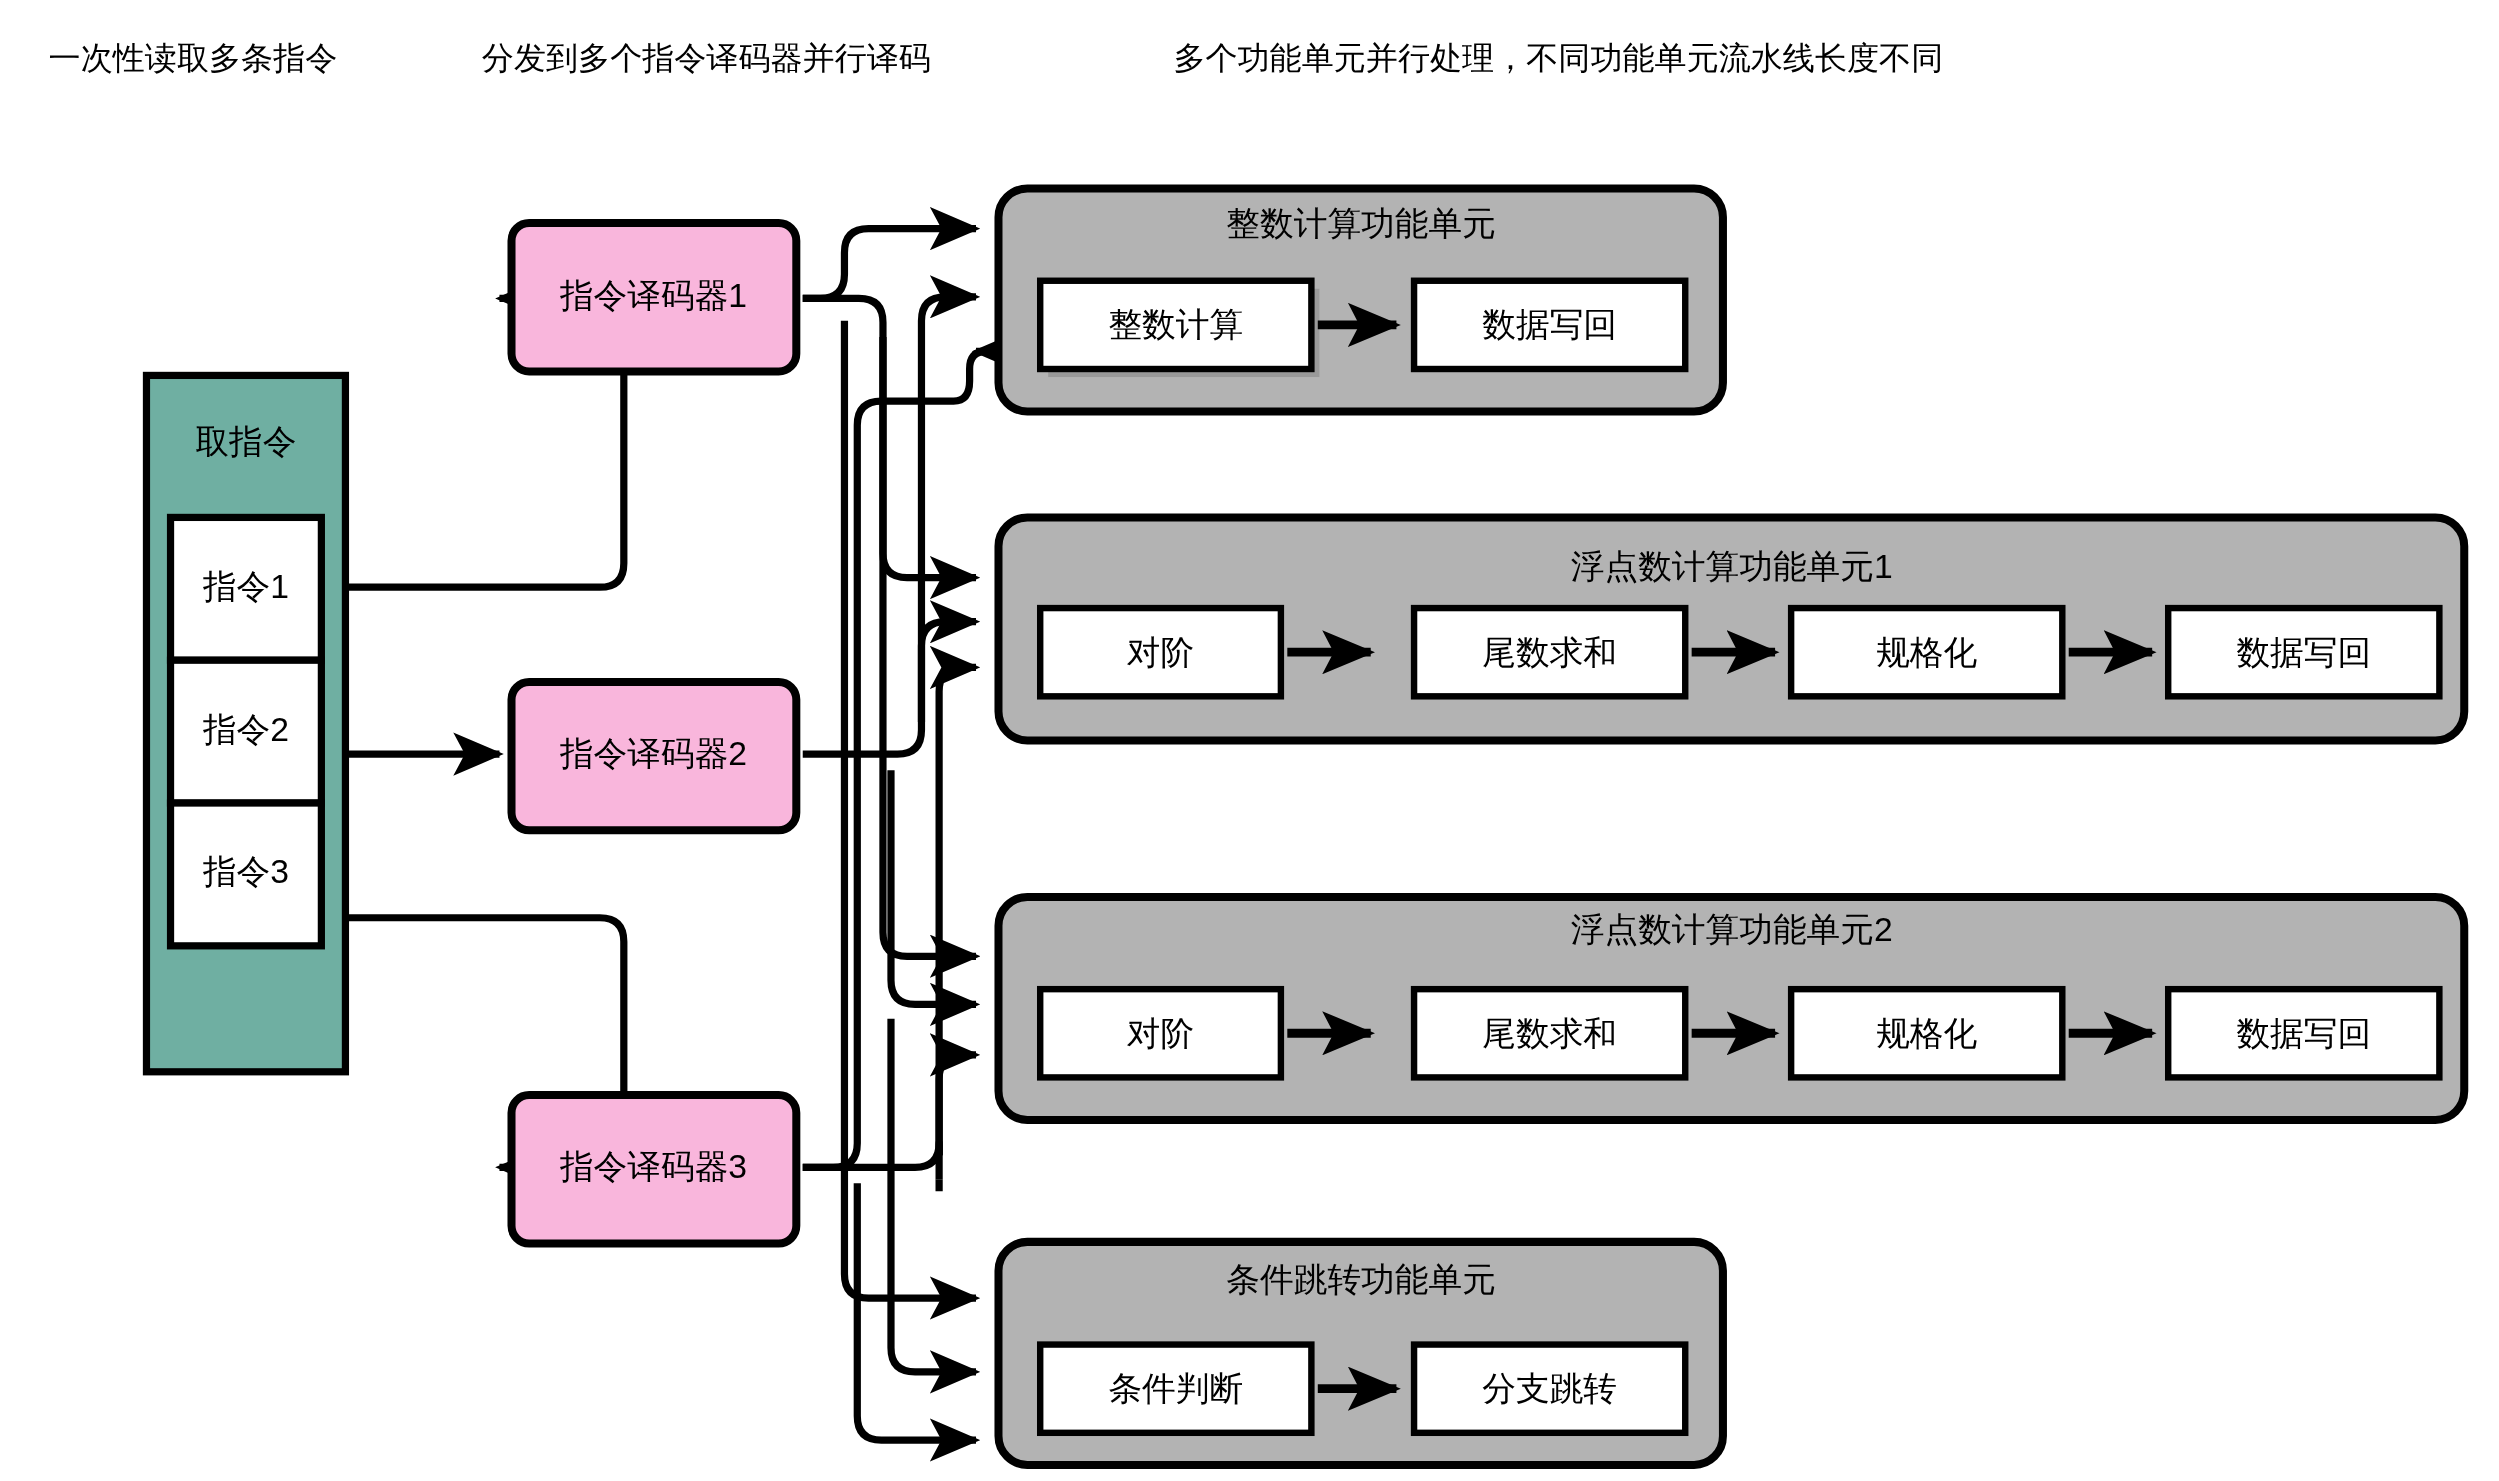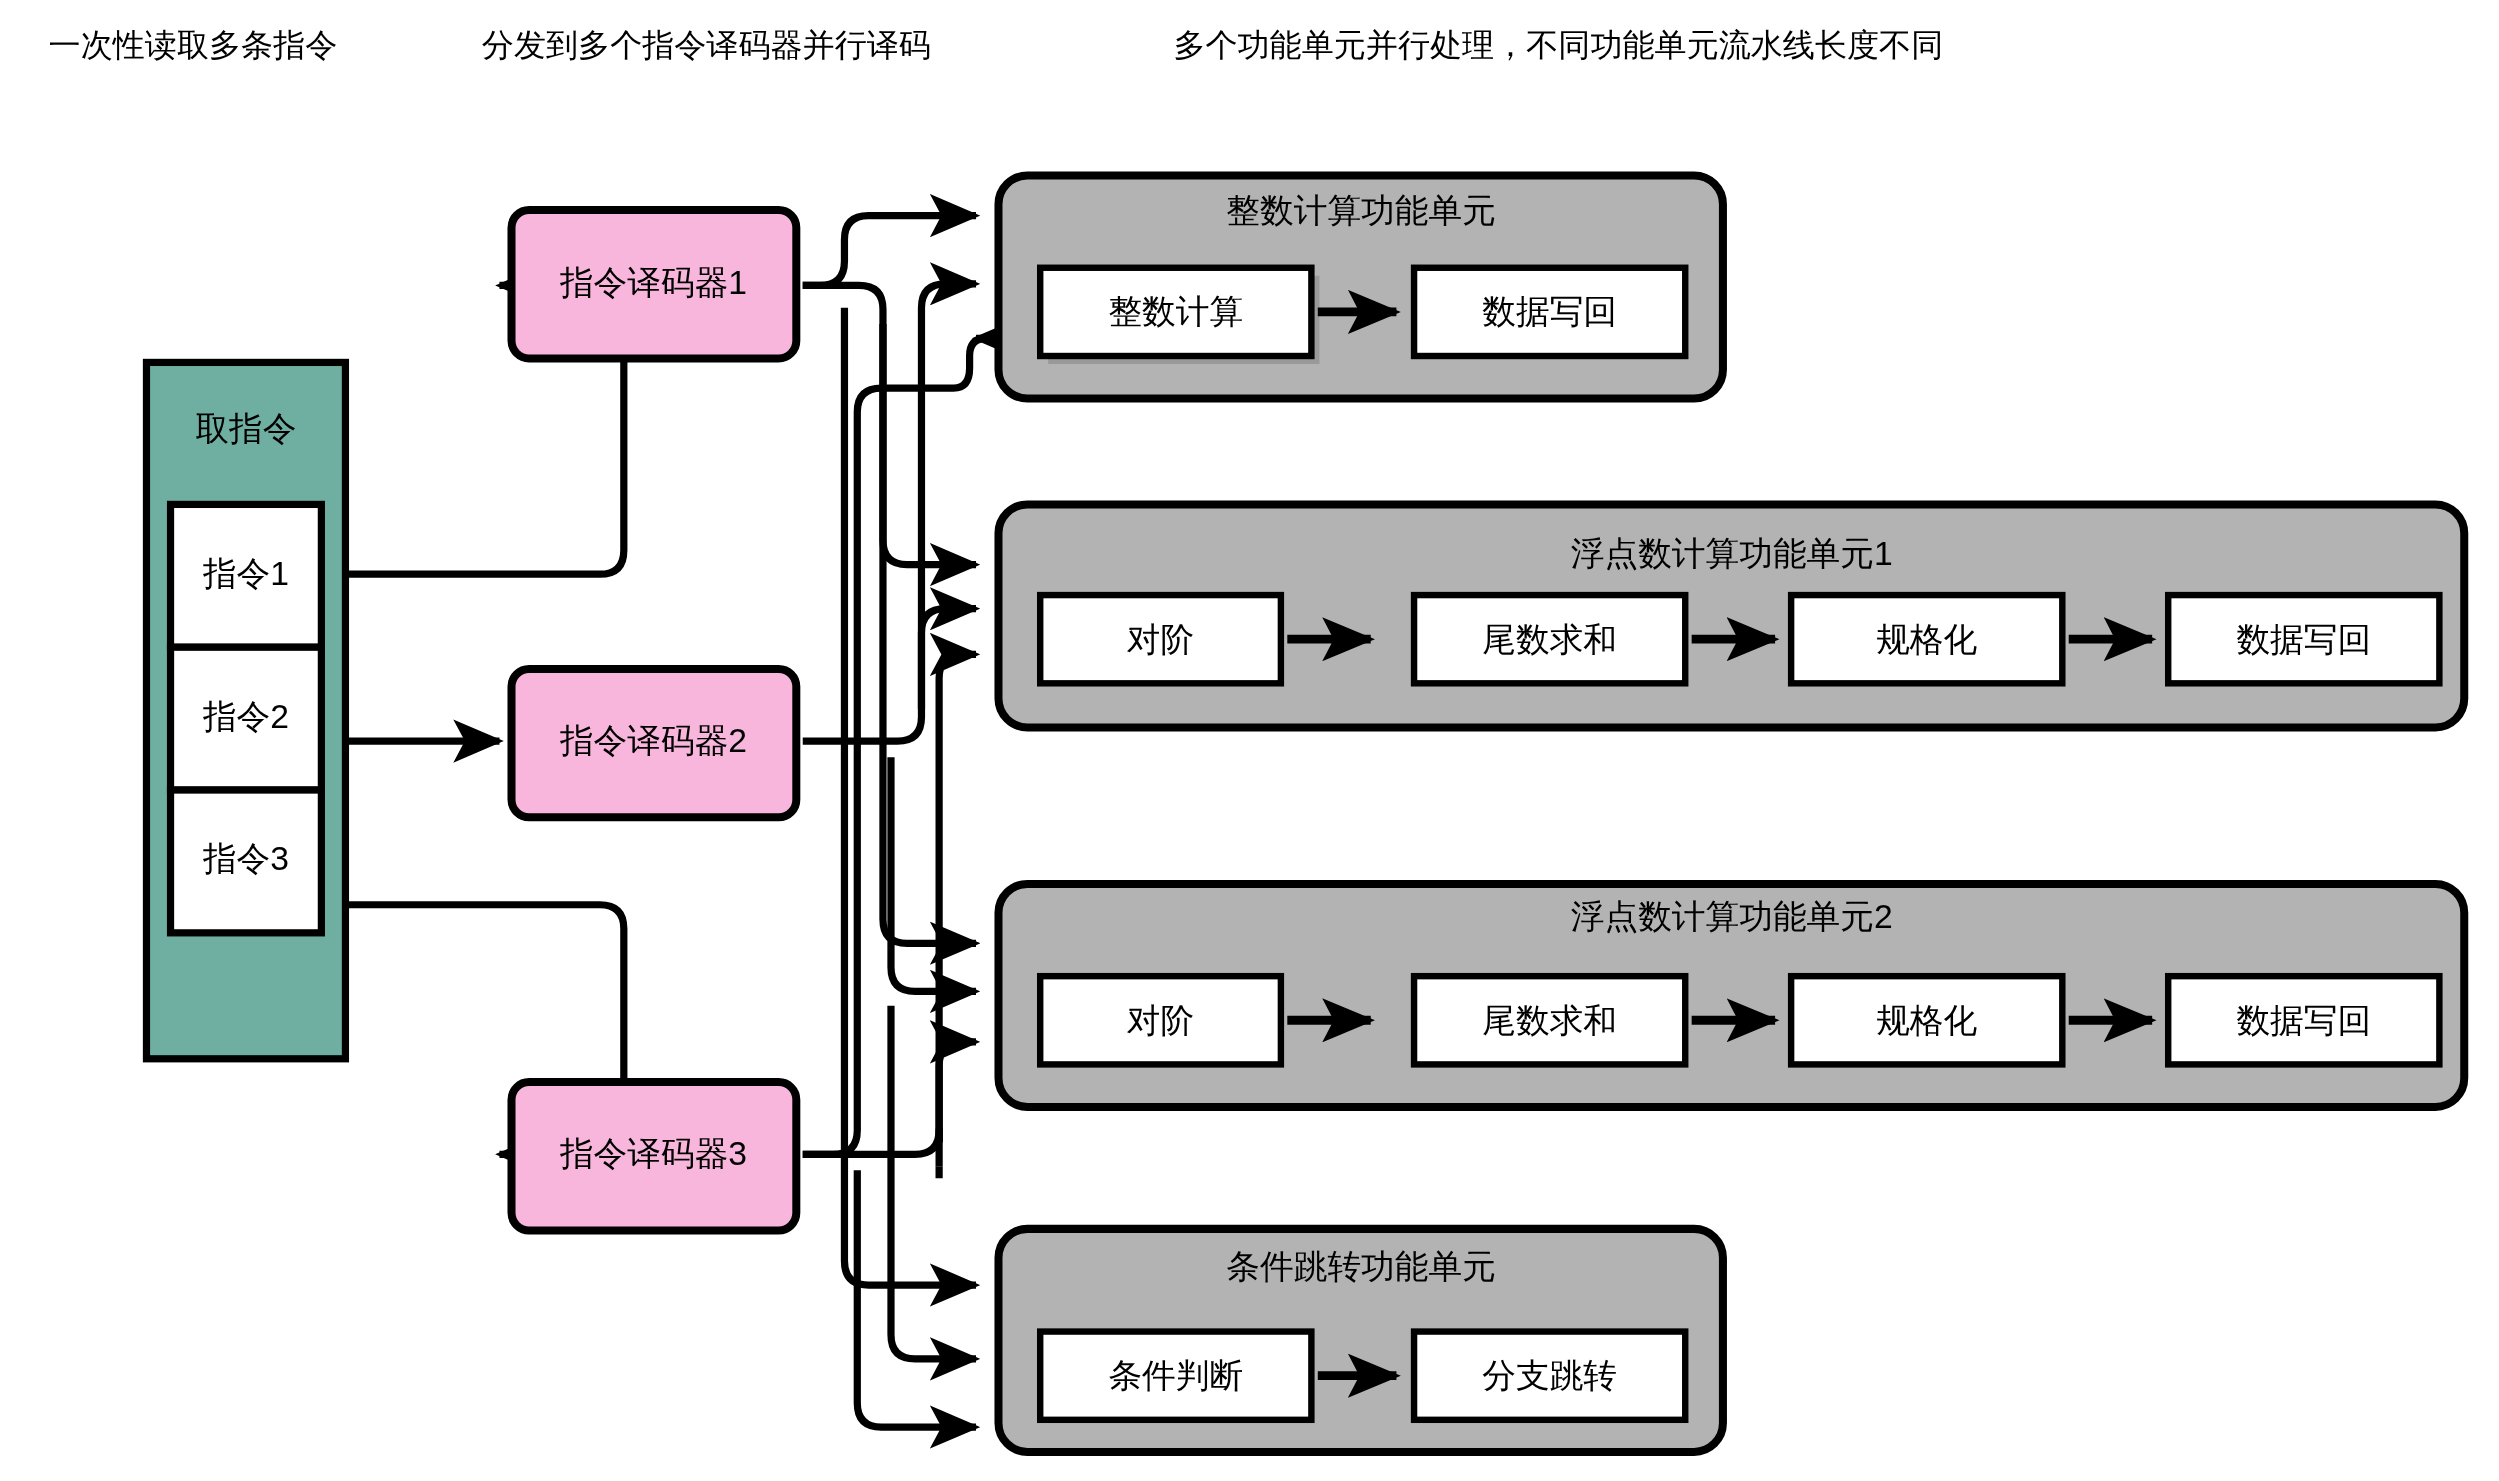--- a/index.html
+++ b/index.html
@@ -10,21 +10,21 @@
   body {
     width: 2500px;
     height: 1481px;
     font-family: "Liberation Sans", "DejaVu Sans", sans-serif;
     overflow: hidden;
     position: relative;
   }
   #diagram-root {
     position: absolute;
     left: 0;
-    top: 3px;
+    top: 16px;
     width: 2500px;
     height: 1384px;
   }
   svg.diagram {
     display: block;
     width: 2500px;
     height: 1481px;
   }
   text {
     font-family: "Liberation Sans", "DejaVu Sans", sans-serif;

